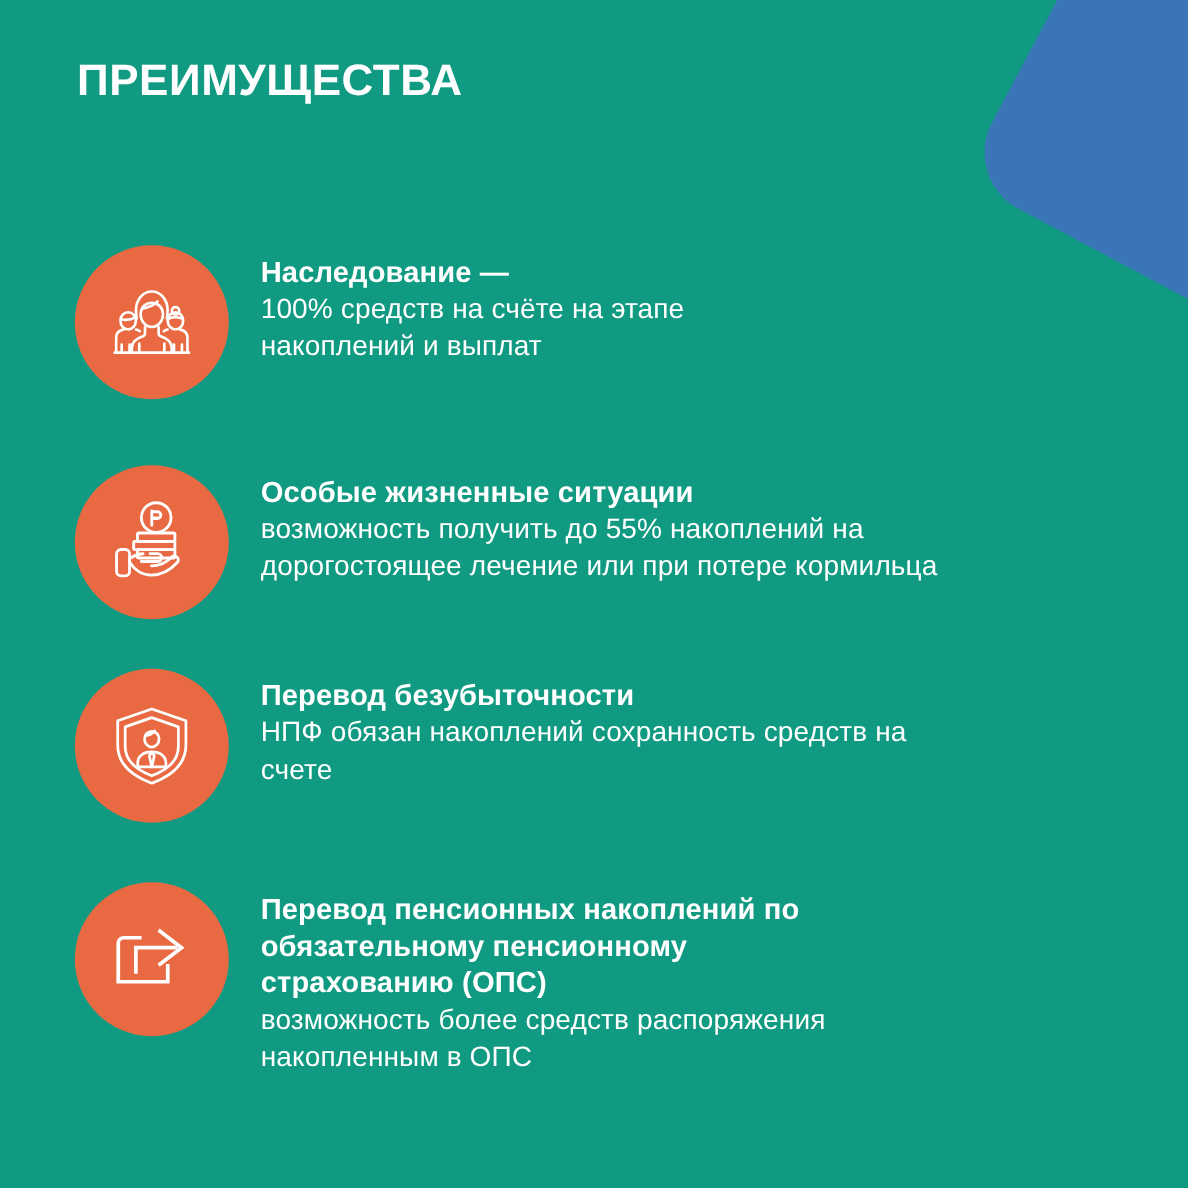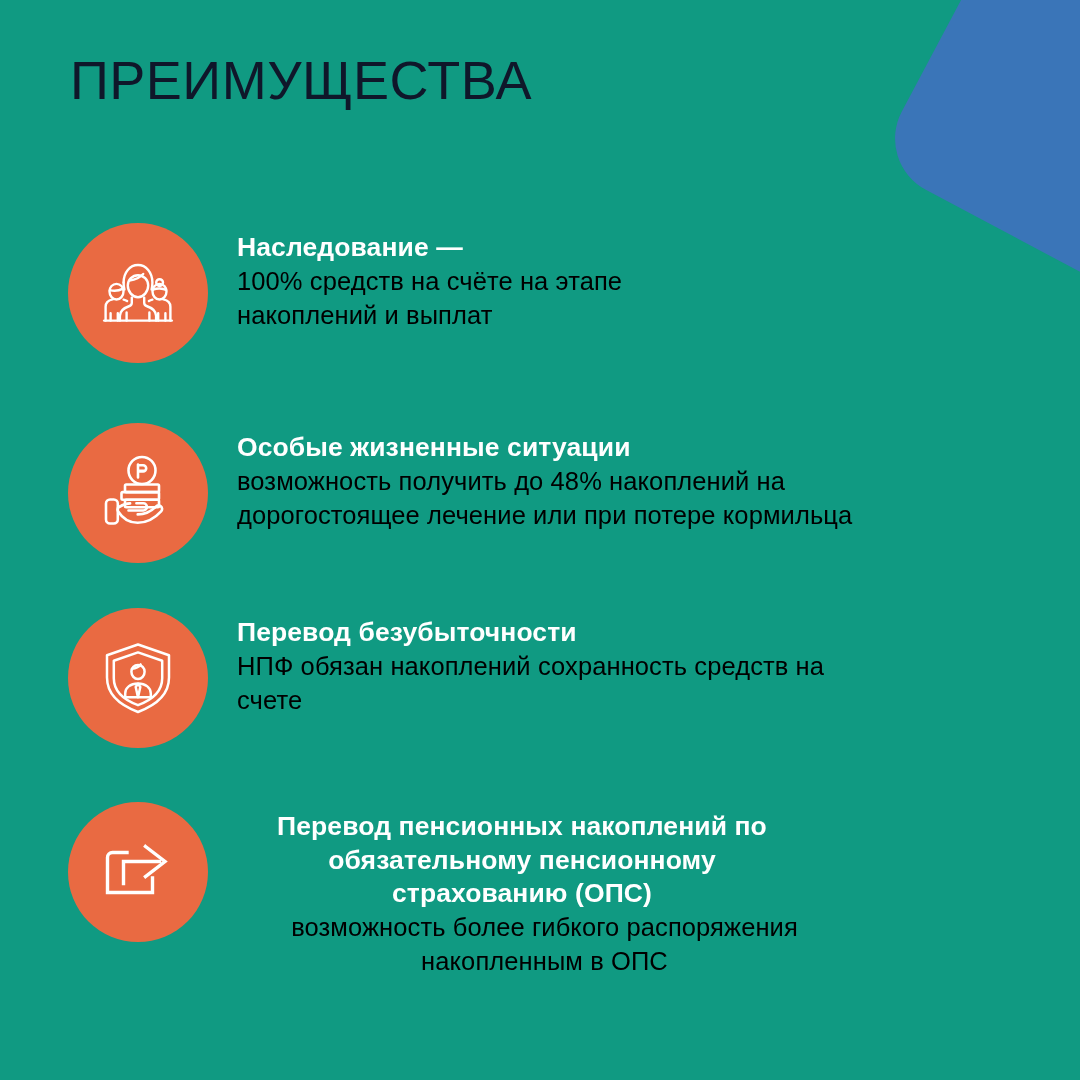--- a/index.html
+++ b/index.html
@@ -20,24 +20,24 @@
   #decor-layer {
     position:absolute; inset:0;
     width:1080px; height:1080px;
     pointer-events:none;
   }
 
   
   #page-title {
     position:absolute;
     left:70px; top:52px;
-    font-size:54px;
-    font-weight:normal;
+    font-size:40px;
+    font-weight:bold;
     letter-spacing:0.5px;
-    color:#0f172a;
+    color:#ffffff;
     line-height:1.05;
     white-space:nowrap;
   }
 
   
   #benefits {
     position:absolute;
     left:0; top:0;
     width:1056px; height:1080px;
   }
@@ -71,29 +71,29 @@
     font-weight:bold;
     line-height:1.27;
     color:#FFFFFF;
     letter-spacing:0.1px;
   }
 
   .benefit-desc {
     font-size:25.5px;
     font-weight:normal;
     line-height:1.33;
-    color:#000000;
+    color:#ffffff;
     letter-spacing:0.1px;
   }
 
   
   .row-0 { top:223px; }
   .row-1 { top:423px;justify-content:flex-end; }
   .row-2 { top:608px; }
-  .row-3 { top:802px;text-align:center; }
+  .row-3 { top:802px; }
 </style>
 </head>
 <body>
 
 <svg id="decor-layer" viewBox="0 0 1080 1080" width="1080" height="1080" aria-hidden="true">
   <g transform="rotate(28 1080 0)">
     <rect x="975" y="-520" width="560" height="760" rx="58" ry="58" fill="#3A75B8"></rect>
   </g>
 </svg>
 
@@ -151,21 +151,21 @@
           <path d="M33.5 60.5h14.8a3.6 3.6 0 0 0 0-7.2h-6.9"></path>
           <path d="M24.5 56.8c3.6-2.4 7.4-3.4 10.6-3.4"></path>
           <path d="M24.2 56.6c-1.6 1.3-2 3.2-1 4.9 4 6.4 11.2 11.3 19.5 11.3 9.6 0 17.2-4.6 23.4-11.4 1.5-1.6 1.3-4-.5-5.2-1.6-1.1-3.7-.8-5 .6-4.6 4.8-10.4 7.6-17.9 7.6"></path>
 
           <rect x="11" y="49.5" width="11.8" height="24" rx="4"></rect>
         </svg>
       </span>
     </div>
     <div class="benefit-text">
       <div class="benefit-heading">Особые жизненные ситуации</div>
-      <div class="benefit-desc" style="max-width:625px;">возможность получить до 48% накоплений на дорогостоящее лечение или при потере кормильца</div>
+      <div class="benefit-desc" style="max-width:625px;">возможность получить до 55% накоплений на дорогостоящее лечение или при потере кормильца</div>
     </div>
   </div>
 
   <div class="benefit-row row-2">
     <div class="benefit-icon-circle">
       <span>
         <svg width="82" height="82" viewBox="0 0 82 82" fill="none" stroke="#FFFFFF" stroke-width="2.5" stroke-linecap="round" stroke-linejoin="round">
 
           <path d="M41 7.5 72 18.2v22.4c0 16.1-12.1 27.4-31 34.4C22.1 68 10 56.7 10 40.6V18.2L41 7.5z"></path>
 
@@ -193,17 +193,17 @@
 
           <path d="M31 22.5H16.5a5 5 0 0 0-5 5v35h45V48"></path>
 
           <path d="M27.5 53.5V31.5h36"></path>
           <path d="M49.5 16.5 69 31.5 49.5 46.5"></path>
         </svg>
       </span>
     </div>
     <div class="benefit-text">
       <div class="benefit-heading" style="max-width:570px;">Перевод пенсионных накоплений по обязательному пенсионному страхованию (ОПС)</div>
-      <div class="benefit-desc" style="max-width:615px;">возможность более гибкого распоряжения накопленным в ОПС</div>
+      <div class="benefit-desc" style="max-width:615px;">возможность более средств распоряжения накопленным в ОПС</div>
     </div>
   </div>
 
 </div>
 
 </body></html>

